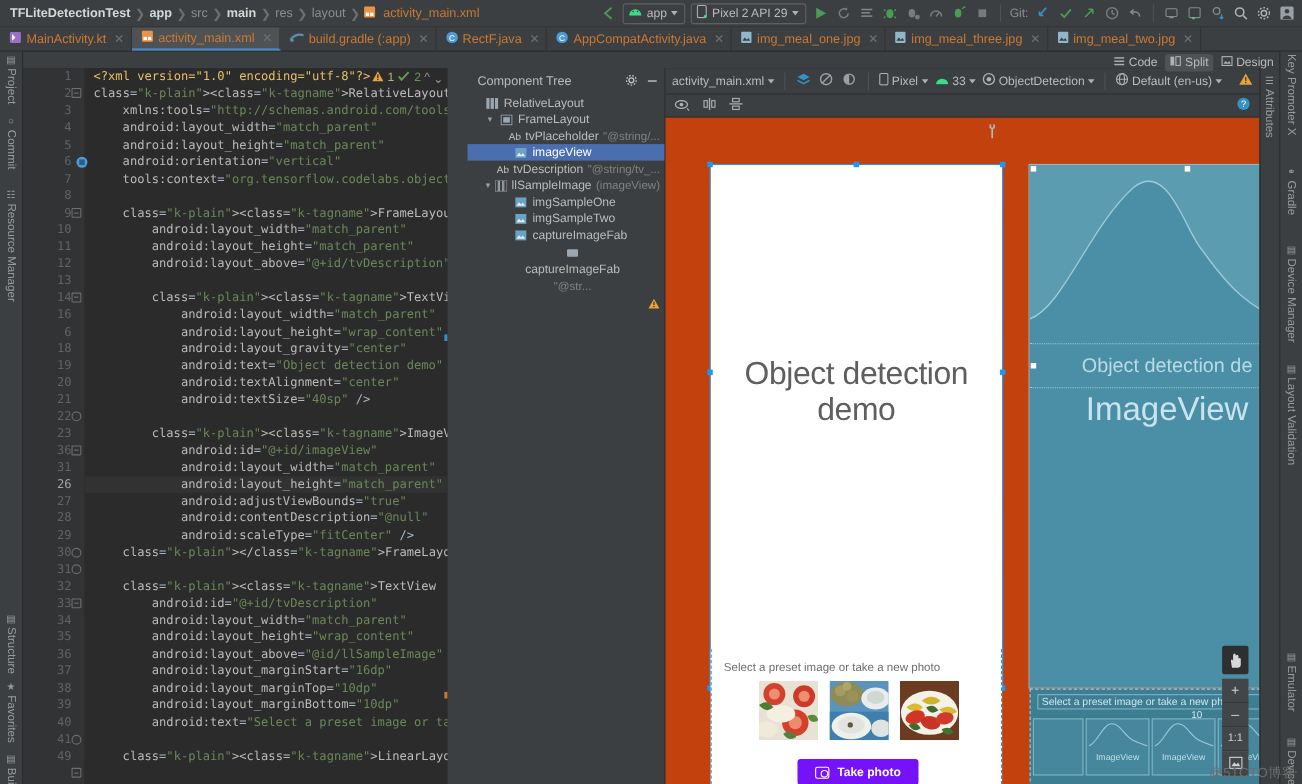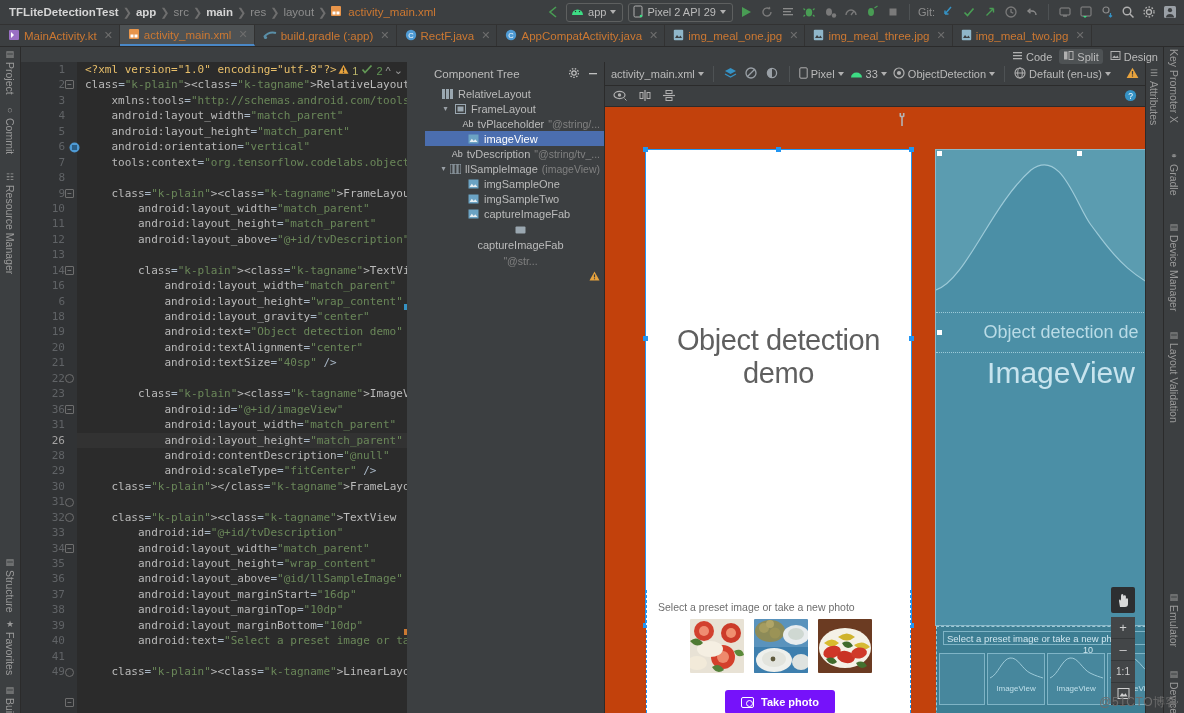--- a/index.html
+++ b/index.html
@@ -560,20 +560,21 @@
         <div class="crow"><span class="lnum" style="left: -52px;">6</span><span style="padding-left: 87.44px;"><span class="k-attr">android:layout_height</span><span class="k-plain">=</span><span class="k-val">"wrap_content"</span></span></div>
         <div class="crow"><span class="lnum" style="left: -52px;">18</span><span style="padding-left: 87.44px;"><span class="k-attr">android:layout_gravity</span><span class="k-plain">=</span><span class="k-val">"center"</span></span></div>
         <div class="crow"><span class="lnum" style="left: -52px;">19</span><span style="padding-left: 87.44px;"><span class="k-attr">android:text</span><span class="k-plain">=</span><span class="k-val">"Object detection demo"</span></span></div>
         <div class="crow"><span class="lnum" style="left: -52px;">20</span><span style="padding-left: 87.44px;"><span class="k-attr">android:textAlignment</span><span class="k-plain">=</span><span class="k-val">"center"</span></span></div>
         <div class="crow"><span class="lnum" style="left: -52px;">21</span><span style="padding-left: 87.44px;"><span class="k-attr">android:textSize</span><span class="k-plain">=</span><span class="k-val">"40sp"</span> <span class="k-plain">/&gt;</span></span></div>
         <div class="crow"><span class="lnum" style="left: -52px;">22</span><span style="padding-left: 8px;"></span></div>
         <div class="crow"><span class="lnum" style="left: -52px;">23</span><span style="padding-left: 60.96px;"><span <span="" class="k-attr">class</span><span class="k-plain">=</span><span class="k-val">"k-plain"</span>&gt;&lt;<span <span="" class="k-attr">class</span><span class="k-plain">=</span><span class="k-val">"k-tagname"</span>&gt;ImageView</span></div>
         <div class="crow"><span class="lnum" style="left: -52px;">36</span><span style="padding-left: 87.44px;"><span class="k-attr">android:id</span><span class="k-plain">=</span><span class="k-val">"@+id/imageView"</span></span></div>
         <div class="crow"><span class="lnum" style="left: -52px;">31</span><span style="padding-left: 87.44px;"><span class="k-attr">android:layout_width</span><span class="k-plain">=</span><span class="k-val">"match_parent"</span></span></div>
         <div class="crow hl"><span class="lnum" style="left: -52px;">26</span><span style="padding-left: 87.44px;"><span class="k-attr">android:layout_height</span><span class="k-plain">=</span><span class="k-val">"match_parent"</span></span></div>
+        <div class="crow"><span class="lnum" style="left: -52px;">27</span><span style="padding-left: 87.44px;"><span class="k-attr">android:adjustViewBounds</span><span class="k-plain">=</span><span class="k-val">"true"</span></span></div>
         <div class="crow"><span class="lnum" style="left: -52px;">28</span><span style="padding-left: 87.44px;"><span class="k-attr">android:contentDescription</span><span class="k-plain">=</span><span class="k-val">"@null"</span></span></div>
         <div class="crow"><span class="lnum" style="left: -52px;">29</span><span style="padding-left: 87.44px;"><span class="k-attr">android:scaleType</span><span class="k-plain">=</span><span class="k-val">"fitCenter"</span> <span class="k-plain">/&gt;</span></span></div>
         <div class="crow"><span class="lnum" style="left: -52px;">30</span><span style="padding-left: 34.48px;"><span <span="" class="k-attr">class</span><span class="k-plain">=</span><span class="k-val">"k-plain"</span>&gt;&lt;/<span <span="" class="k-attr">class</span><span class="k-plain">=</span><span class="k-val">"k-tagname"</span>&gt;FrameLayout</span></div>
         <div class="crow"><span class="lnum" style="left: -52px;">31</span><span style="padding-left: 8px;"></span></div>
         <div class="crow"><span class="lnum" style="left: -52px;">32</span><span style="padding-left: 34.48px;"><span <span="" class="k-attr">class</span><span class="k-plain">=</span><span class="k-val">"k-plain"</span>&gt;&lt;<span <span="" class="k-attr">class</span><span class="k-plain">=</span><span class="k-val">"k-tagname"</span>&gt;TextView</span></div>
         <div class="crow"><span class="lnum" style="left: -52px;">33</span><span style="padding-left: 60.96px;"><span class="k-attr">android:id</span><span class="k-plain">=</span><span class="k-val">"@+id/tvDescription"</span></span></div>
         <div class="crow"><span class="lnum" style="left: -52px;">34</span><span style="padding-left: 60.96px;"><span class="k-attr">android:layout_width</span><span class="k-plain">=</span><span class="k-val">"match_parent"</span></span></div>
         <div class="crow"><span class="lnum" style="left: -52px;">35</span><span style="padding-left: 60.96px;"><span class="k-attr">android:layout_height</span><span class="k-plain">=</span><span class="k-val">"wrap_content"</span></span></div>
         <div class="crow"><span class="lnum" style="left: -52px;">36</span><span style="padding-left: 60.96px;"><span class="k-attr">android:layout_above</span><span class="k-plain">=</span><span class="k-val">"@id/llSampleImage"</span></span></div>
         <div class="crow"><span class="lnum" style="left: -52px;">37</span><span style="padding-left: 60.96px;"><span class="k-attr">android:layout_marginStart</span><span class="k-plain">=</span><span class="k-val">"16dp"</span></span></div>

